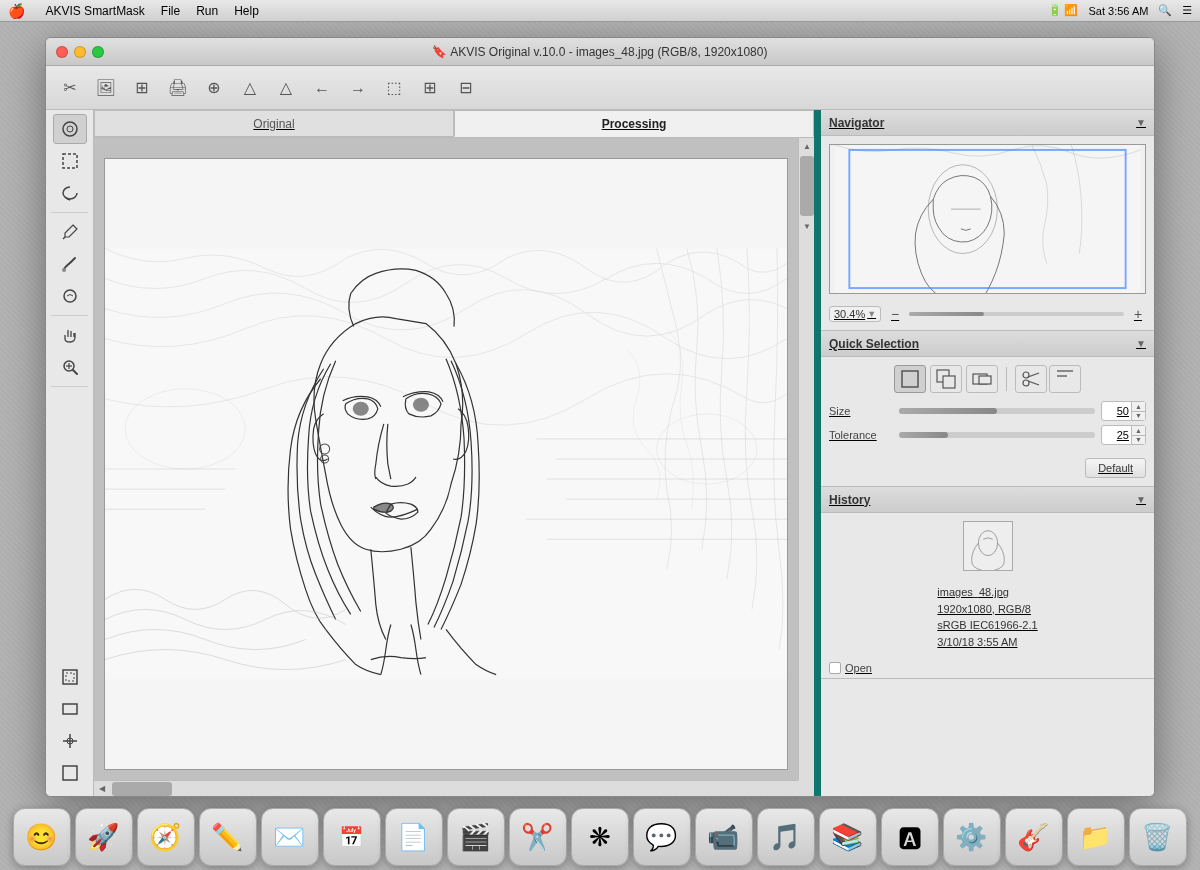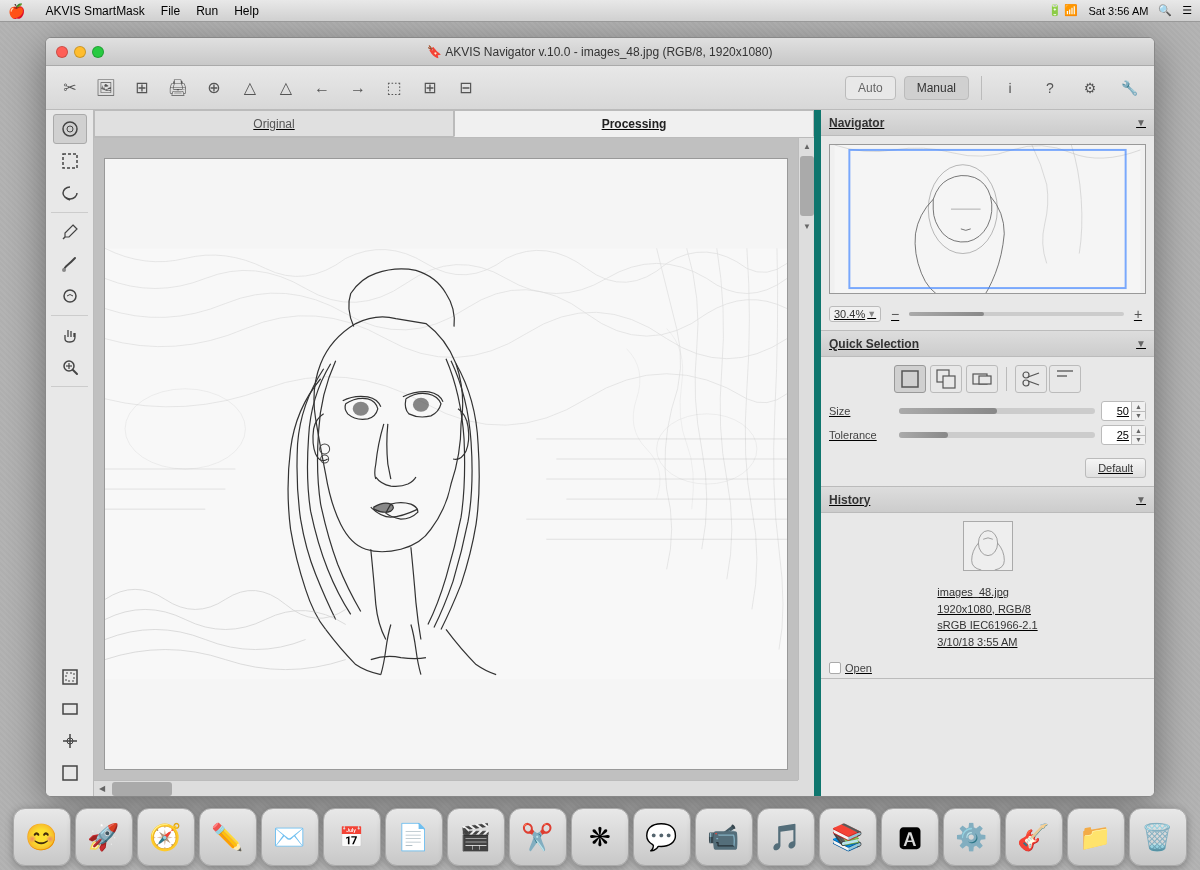--- a/index.html
+++ b/index.html
@@ -636,45 +636,36 @@
   <div class="desktop-texture"></div>
 
   <div class="app-window">
 
     <div class="title-bar">
       <div class="traffic-lights">
         <div class="traffic-light tl-close"></div>
         <div class="traffic-light tl-minimize"></div>
         <div class="traffic-light tl-maximize"></div>
       </div>
-      <div class="title-text">🔖 AKVIS Navigator v.10.0 - images_48.jpg (RGB/8, 1920x1080)</div>
+      <div class="title-text">🔖 AKVIS Original v.10.0 - images_48.jpg (RGB/8, 1920x1080)</div>
     </div>
 
     <div class="toolbar">
       <button class="toolbar-btn">✂</button>
       <button class="toolbar-btn">🖼</button>
       <button class="toolbar-btn">⊞</button>
       <button class="toolbar-btn">🖨</button>
       <button class="toolbar-btn">⊕</button>
       <button class="toolbar-btn">△</button>
       <button class="toolbar-btn">△</button>
       <button class="toolbar-btn">←</button>
       <button class="toolbar-btn">→</button>
       <button class="toolbar-btn">⬚</button>
       <button class="toolbar-btn">⊞</button>
       <button class="toolbar-btn">⊟</button>
-      <div class="toolbar-right">
-        <button class="mode-btn">Auto</button>
-        <button class="mode-btn active">Manual</button>
-        <div class="toolbar-sep"></div>
-        <button class="toolbar-btn" style="font-size:14px;color:#555;">ℹ</button>
-        <button class="toolbar-btn" style="font-size:14px;color:#555;">?</button>
-        <button class="toolbar-btn" style="font-size:14px;color:#555;">⚙</button>
-        <button class="toolbar-btn" style="font-size:14px;color:#555;">🔧</button>
-      </div>
     </div>
 
     <div class="main-content">
 
       <div class="tools-panel">
         <div class="tool-btn active">
           <svg width="18" height="18" viewBox="0 0 18 18" fill="none">
             <circle cx="9" cy="9" r="7" stroke="#444" stroke-width="1.5" fill="none"></circle>
             <circle cx="9" cy="9" r="3" stroke="#444" stroke-width="1" fill="none"></circle>
           </svg>

